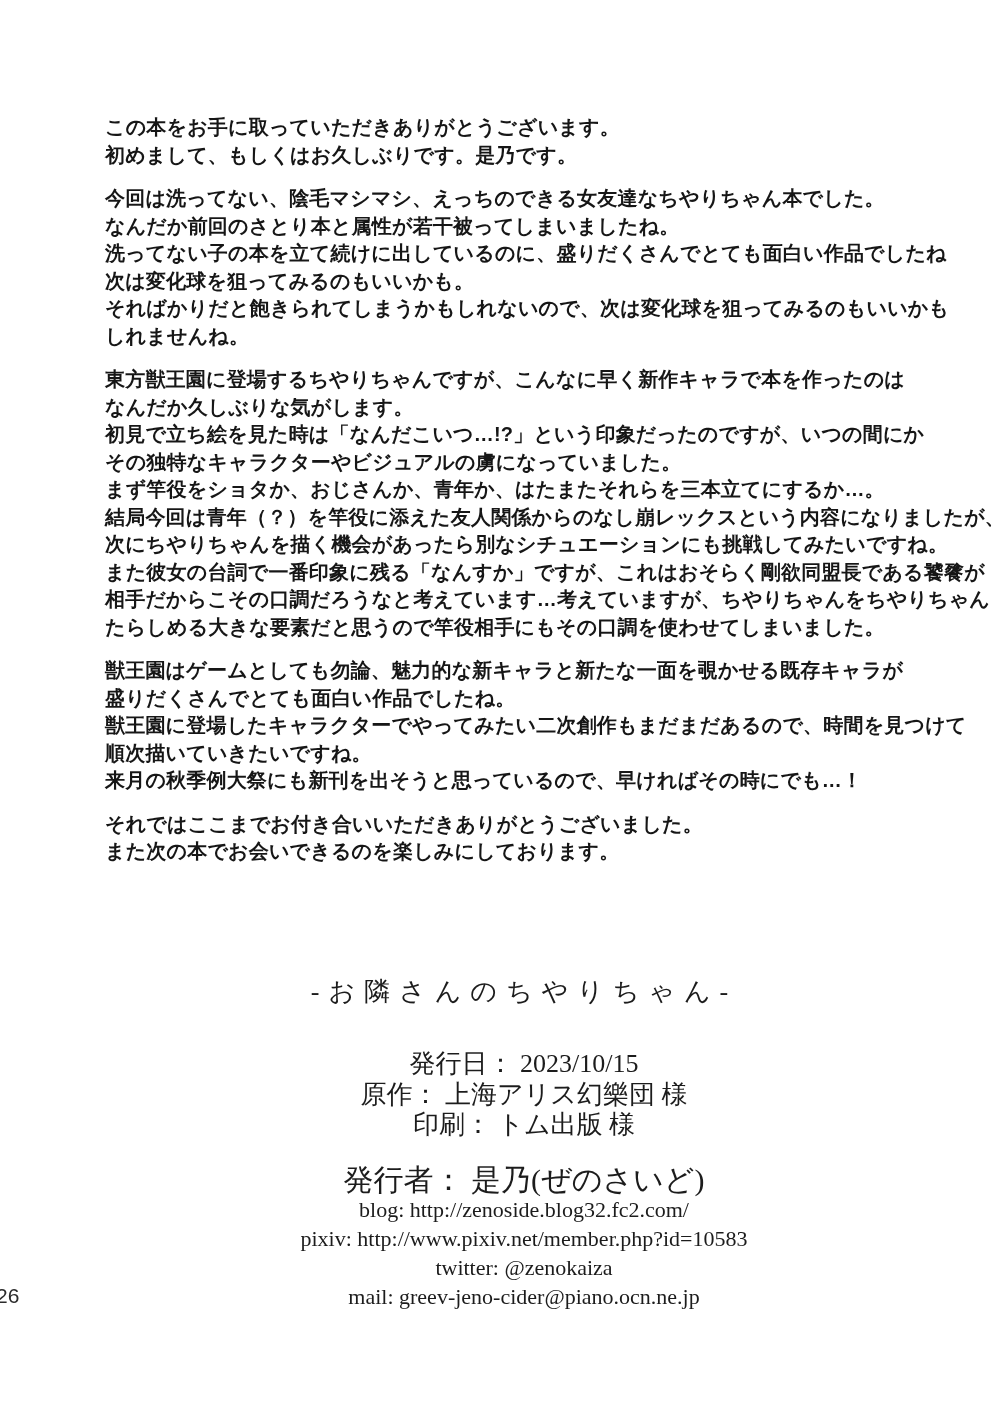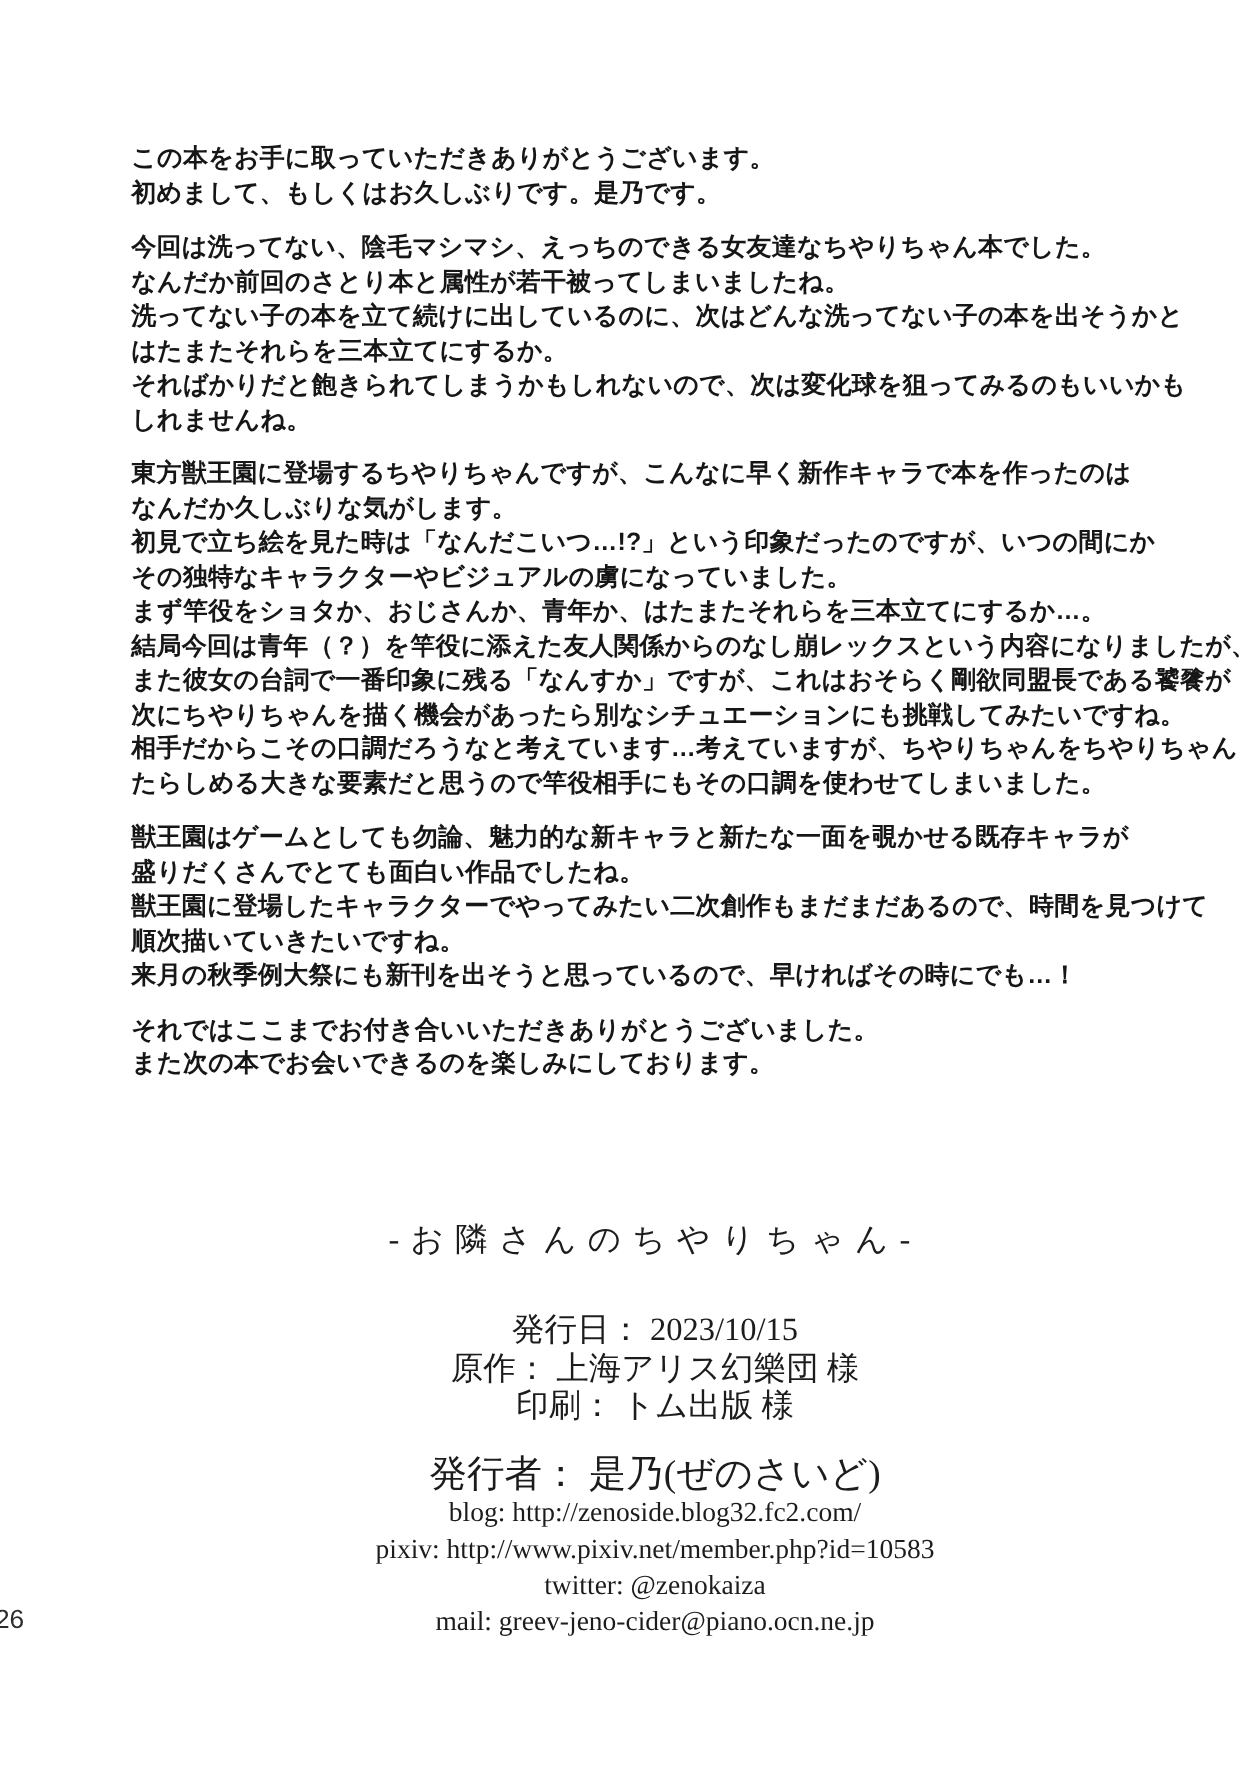--- a/index.html
+++ b/index.html
@@ -94,34 +94,34 @@
 <div class="page">
 
   <main class="body-text">
     <div class="para">
       <span class="line">この本をお手に取っていただきありがとうございます。</span>
       <span class="line">初めまして、もしくはお久しぶりです。是乃です。</span>
     </div>
     <div class="para">
       <span class="line">今回は洗ってない、陰毛マシマシ、えっちのできる女友達なちやりちゃん本でした。</span>
       <span class="line">なんだか前回のさとり本と属性が若干被ってしまいましたね。</span>
-      <span class="line">洗ってない子の本を立て続けに出しているのに、次はどんな洗ってない子の本を出そうかと</span>
-      <span class="line">はたまたそれらを三本立てにするか。</span>
+      <span class="line">洗ってない子の本を立て続けに出しているのに、盛りだくさんでとても面白い作品でしたね</span>
+      <span class="line">次は変化球を狙ってみるのもいいかも。</span>
       <span class="line">そればかりだと飽きられてしまうかもしれないので、次は変化球を狙ってみるのもいいかも</span>
       <span class="line">しれませんね。</span>
     </div>
     <div class="para">
       <span class="line">東方獣王園に登場するちやりちゃんですが、こんなに早く新作キャラで本を作ったのは</span>
       <span class="line">なんだか久しぶりな気がします。</span>
       <span class="line">初見で立ち絵を見た時は「なんだこいつ…!?」という印象だったのですが、いつの間にか</span>
       <span class="line">その独特なキャラクターやビジュアルの虜になっていました。</span>
       <span class="line">まず竿役をショタか、おじさんか、青年か、はたまたそれらを三本立てにするか…。</span>
       <span class="line">結局今回は青年（？）を竿役に添えた友人関係からのなし崩レックスという内容になりましたが、</span>
+      <span class="line">次にちやりちゃんを描く機会があったら別なシチュエーションにも挑戦してみたいですね。</span>
       <span class="line">また彼女の台詞で一番印象に残る「なんすか」ですが、これはおそらく剛欲同盟長である饕餮が</span>
-      <span class="line">次にちやりちゃんを描く機会があったら別なシチュエーションにも挑戦してみたいですね。</span>
       <span class="line">相手だからこその口調だろうなと考えています…考えていますが、ちやりちゃんをちやりちゃん</span>
       <span class="line">たらしめる大きな要素だと思うので竿役相手にもその口調を使わせてしまいました。</span>
     </div>
     <div class="para">
       <span class="line">獣王園はゲームとしても勿論、魅力的な新キャラと新たな一面を覗かせる既存キャラが</span>
       <span class="line">盛りだくさんでとても面白い作品でしたね。</span>
       <span class="line">獣王園に登場したキャラクターでやってみたい二次創作もまだまだあるので、時間を見つけて</span>
       <span class="line">順次描いていきたいですね。</span>
       <span class="line">来月の秋季例大祭にも新刊を出そうと思っているので、早ければその時にでも…！</span>
     </div>

